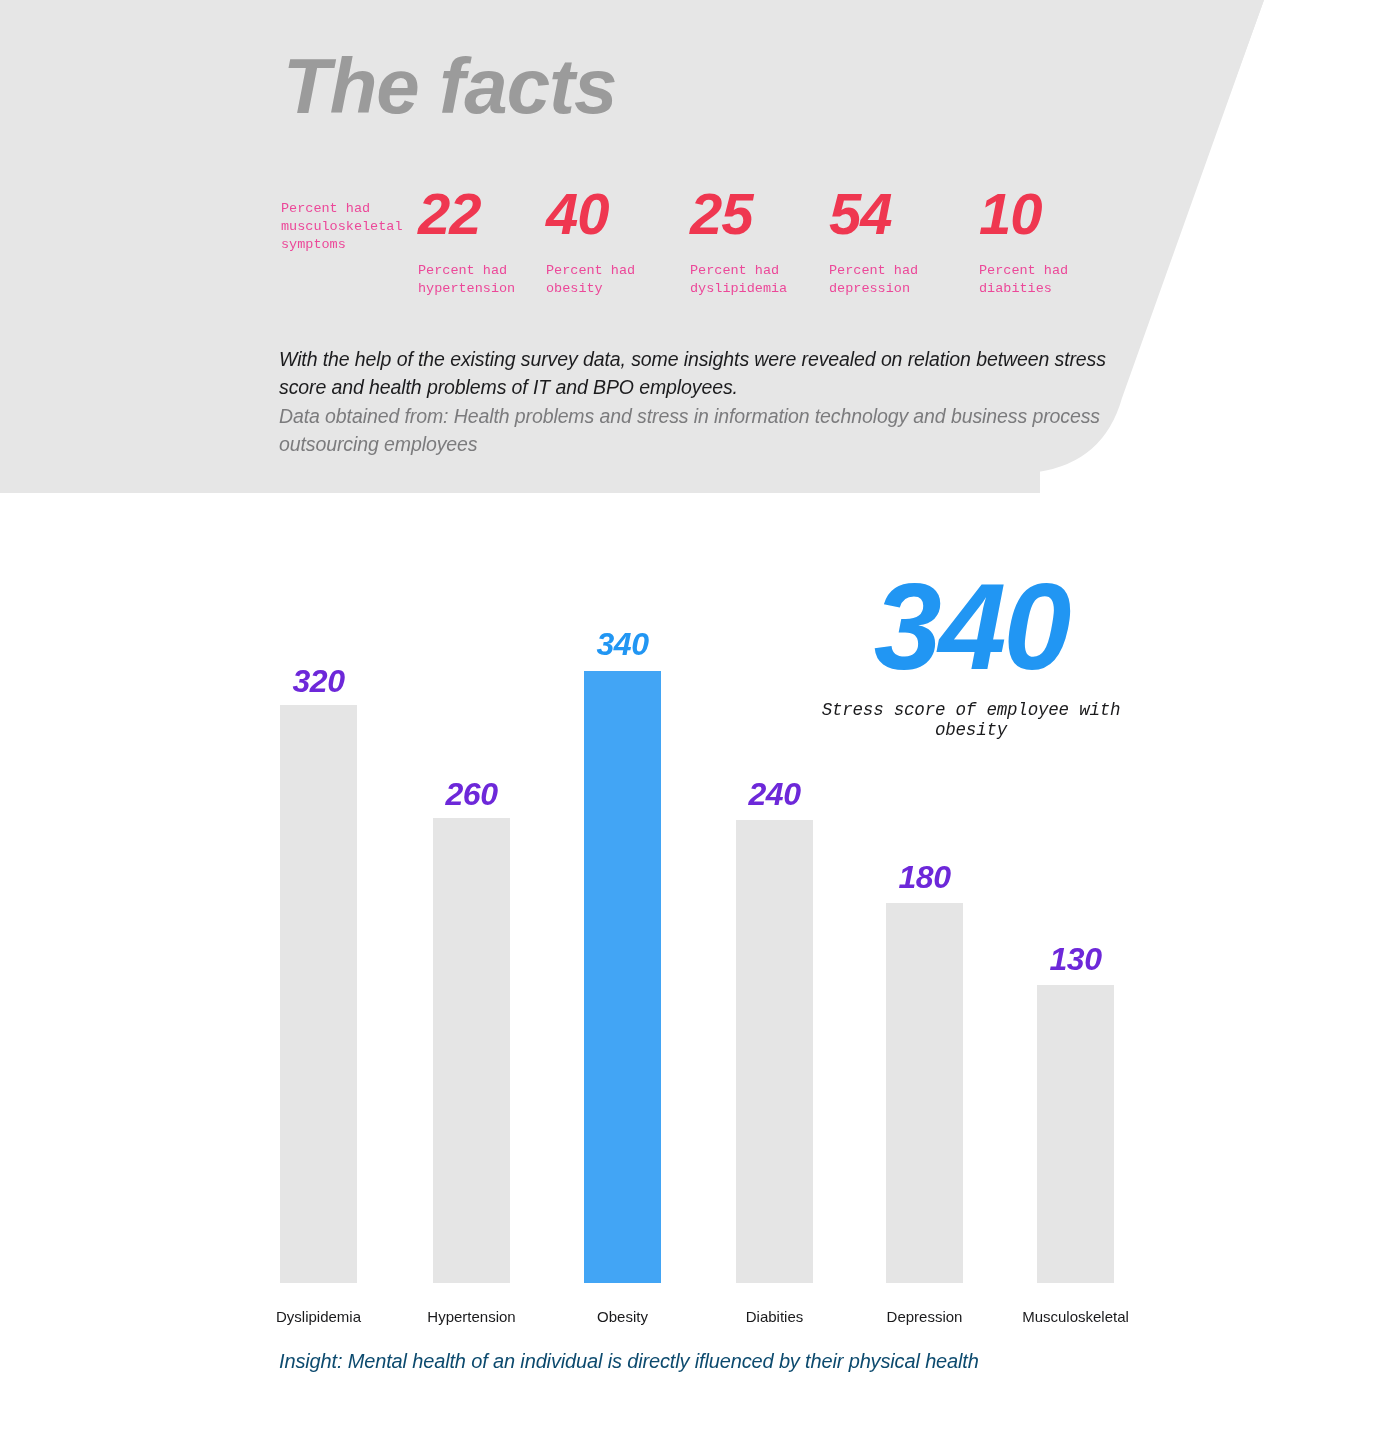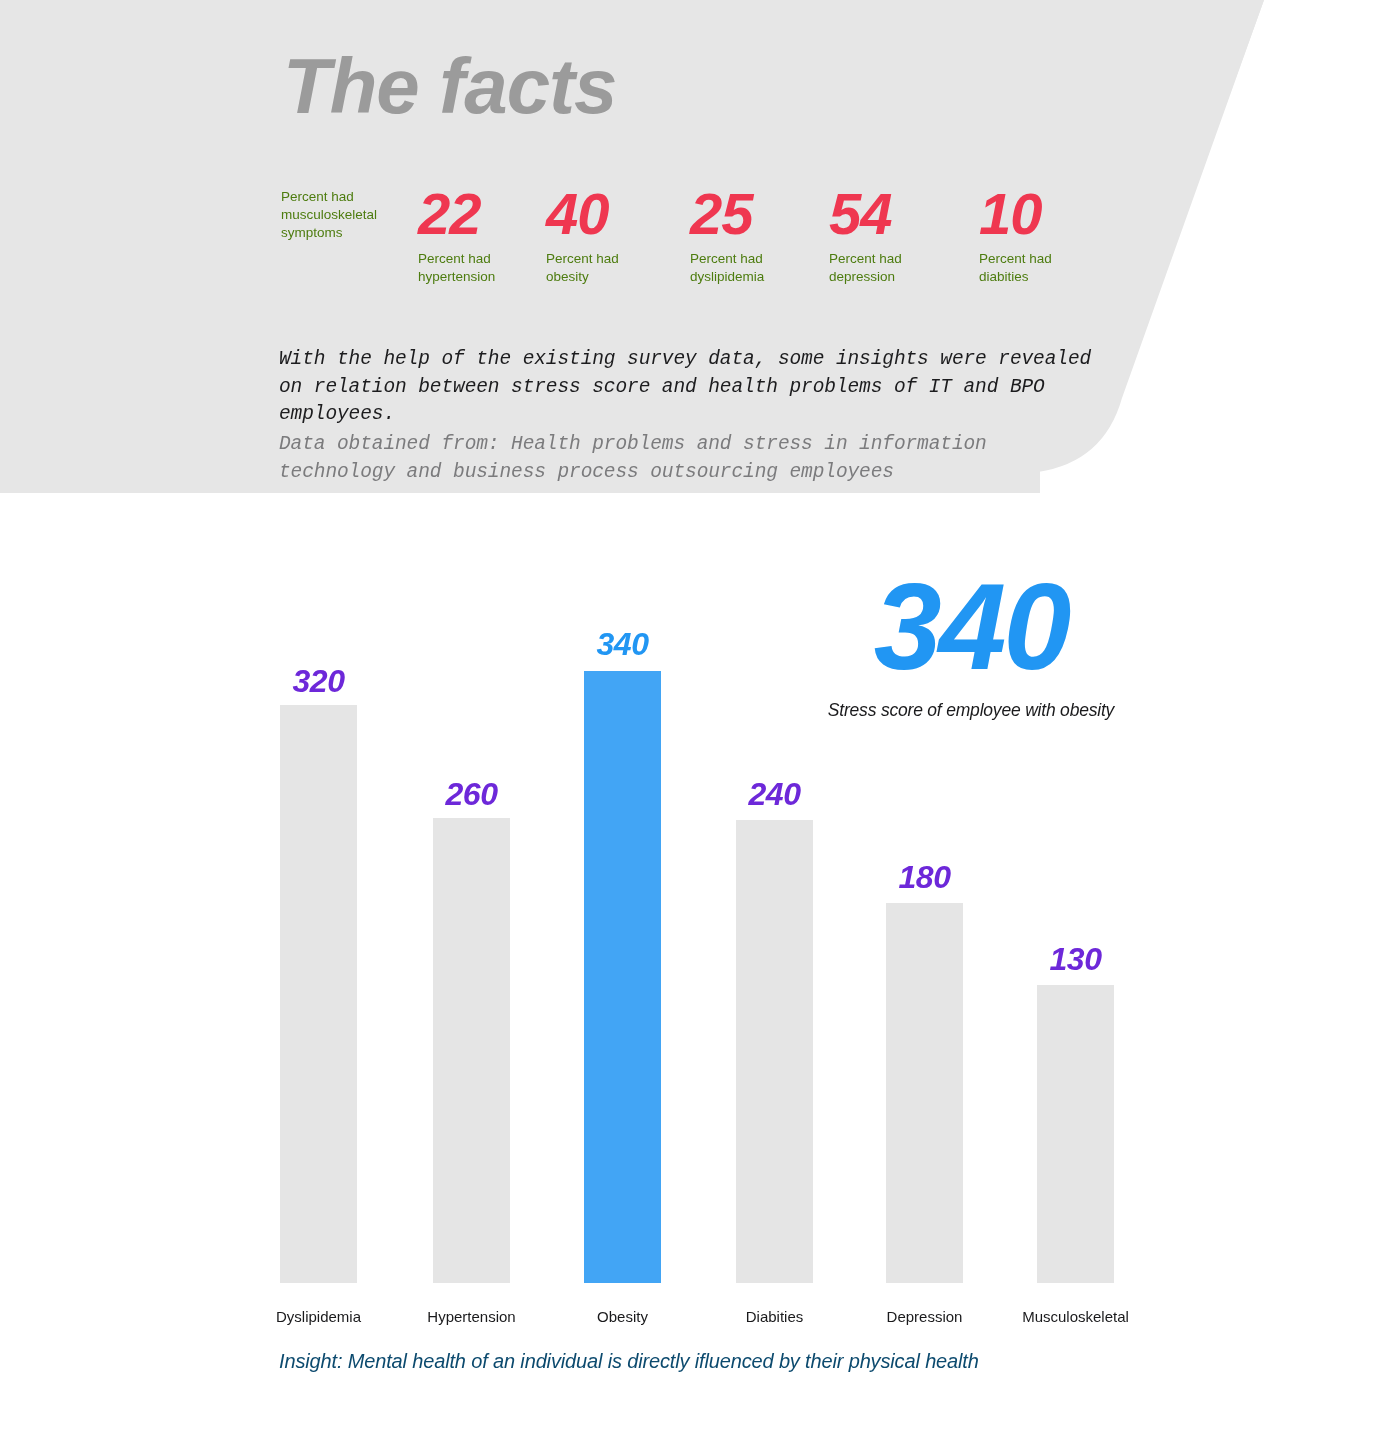--- a/index.html
+++ b/index.html
@@ -32,27 +32,27 @@
   }
   .stat-item {
     position:absolute; top:0; width:140px;
   }
   .stat-number {
     font-size:58px; font-weight:bold; font-style:italic;
     color:#ef3750; line-height:1; letter-spacing:-1px;
     display:block; height:62px;
   }
   .stat-label {
-    font-size:13.5px; color:#4d7c0f; line-height:1.35;
-    display:block; margin-top:3px; font-weight:400;
+    font-size:13.5px; color:#ec4899; line-height:1.35;
+    display:block; margin-top:15px; font-weight:400;font-family:Liberation Mono, monospace;
   }
 
   
   #description-block {
-    position:absolute; left:279px; top:346px; width:830px;font-family:Liberation Mono, monospace;
+    position:absolute; left:279px; top:346px; width:830px;
   }
   #desc-primary {
     font-size:19.5px; font-style:italic; color:#1c1c1e;
     line-height:1.42; letter-spacing:-0.1px;
   }
   #desc-source {
     font-size:19.5px; font-style:italic; color:#7b7b7d;
     line-height:1.42; margin-top:2px; letter-spacing:-0.1px;
   }
 
@@ -85,21 +85,21 @@
   #callout {
     position:absolute; left:806px; top:73px; width:330px;
   }
   #callout-number {
     font-size:122px; font-weight:bold; font-style:italic;
     color:#2196f3; line-height:1; letter-spacing:-3px;
     text-align:center;
   }
   #callout-caption {
     font-size:17.5px; font-style:italic; color:#1a1a1c;
-    text-align:center; margin-top:12px; letter-spacing:-0.2px;
+    text-align:center; margin-top:12px; letter-spacing:-0.2px;font-family:Liberation Mono, monospace;
   }
 
   
   #insight {
     position:absolute; left:279px; top:857px;
     font-size:20px; font-style:italic; color:#0c4a6e;
     letter-spacing:-0.15px;
   }
 </style>
 </head>

